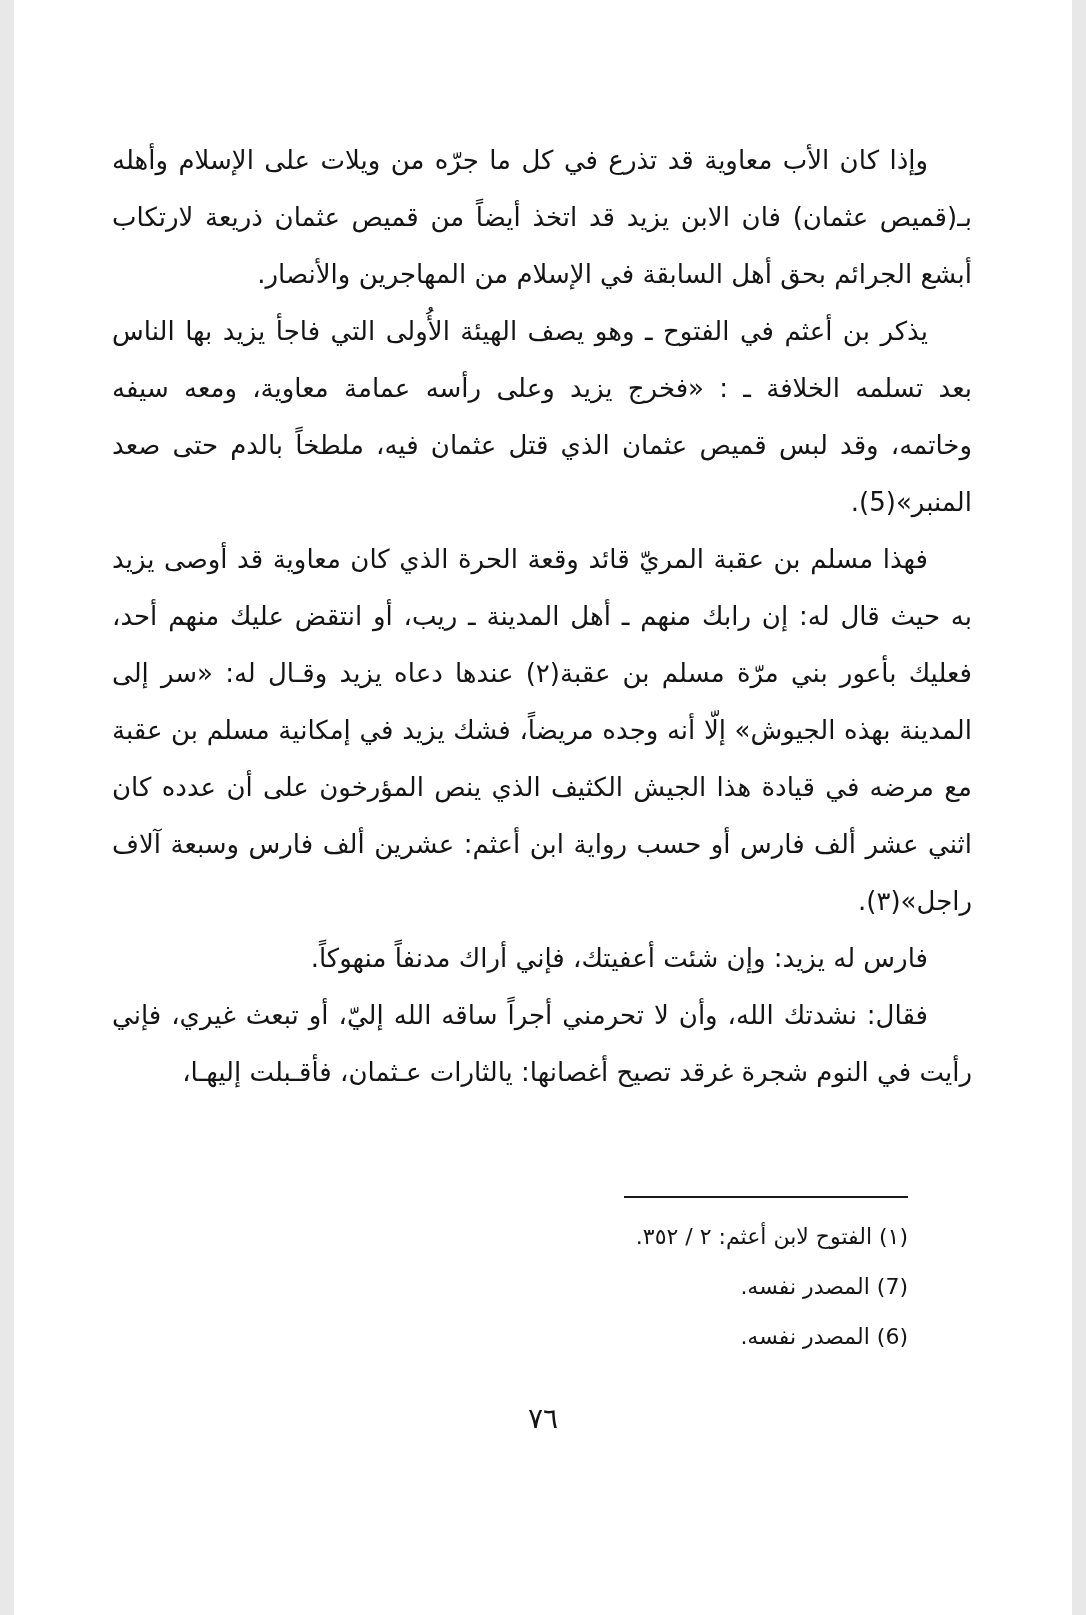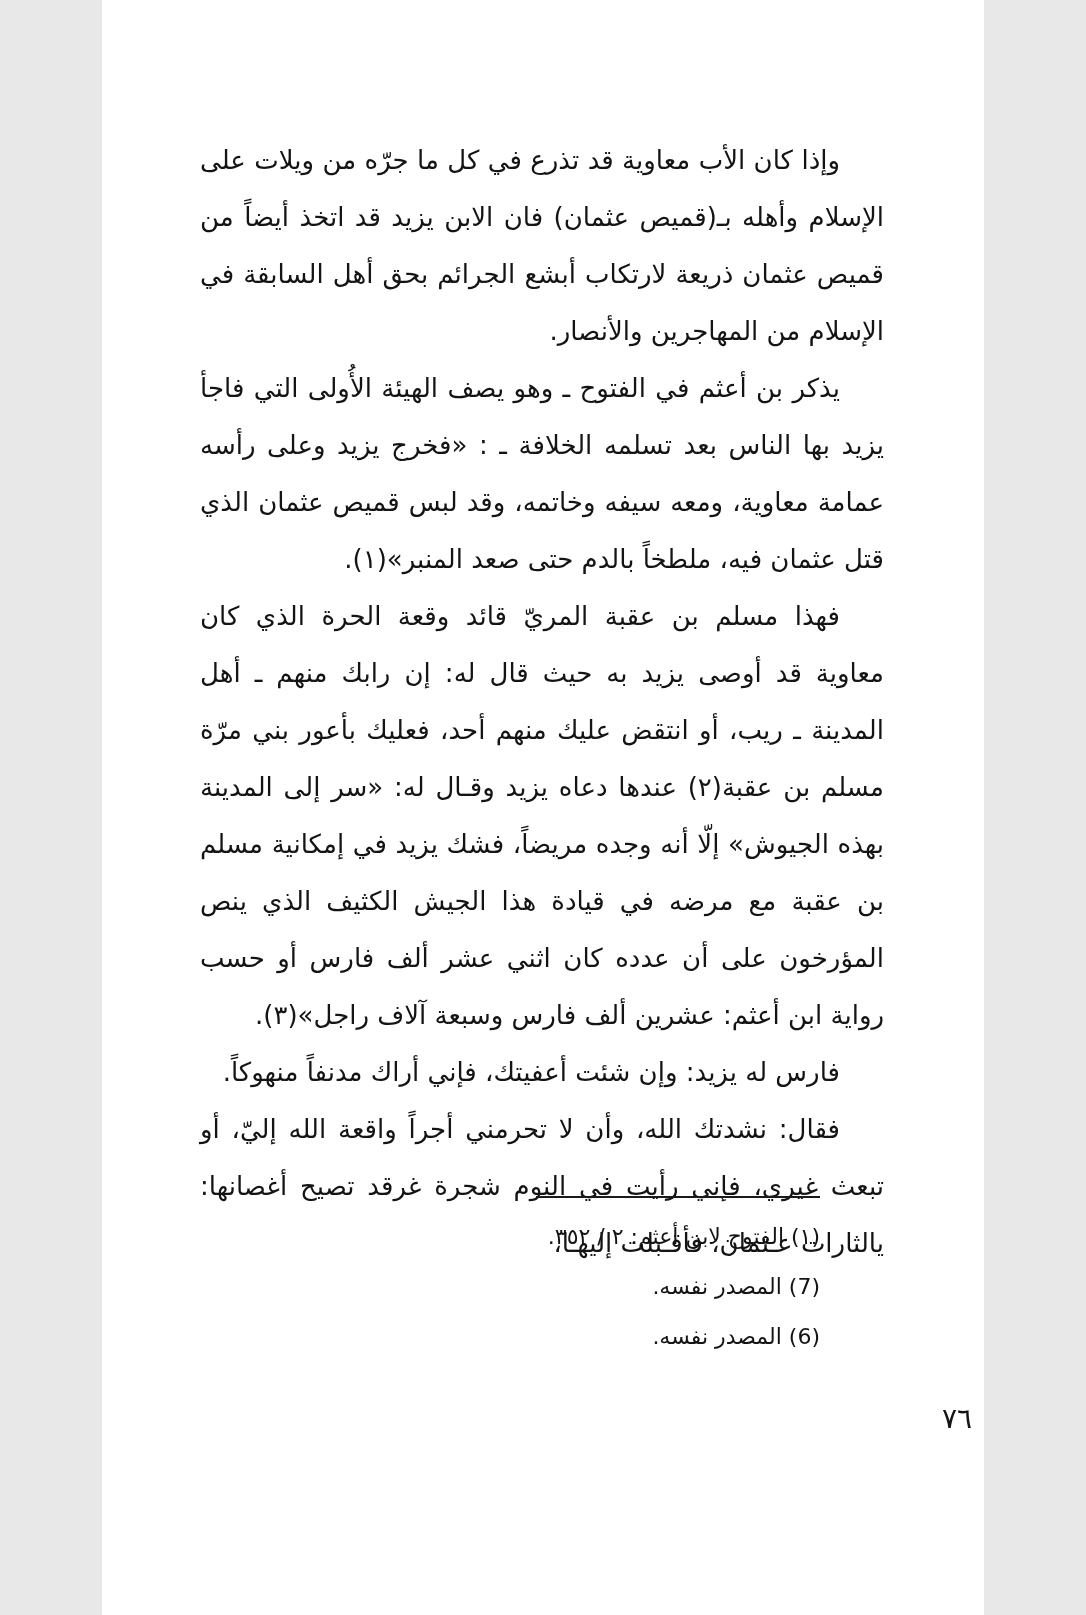--- a/index.html
+++ b/index.html
@@ -1,19 +1,19 @@
 <!DOCTYPE html>
 <html lang="ar" dir="rtl"><head>
 <meta charset="utf-8">
 <style>
   * { box-sizing: border-box; }
   html, body { margin: 0; padding: 0; background: #e8e8e8; }
   .page {
     position: relative;
-    width: 882px;
+    width: 1058px;
     height: 1615px;
     margin: 0 auto;
     background: #ffffff;
     direction: rtl;
     font-family: "DejaVu Sans", sans-serif;
     color: #141414;
     overflow: hidden;
   }
   .text-block {
     position: absolute;
@@ -44,36 +44,37 @@
     width: 284px;
     height: 0;
     border-top: 2px solid #1a1a1a;
     margin-bottom: 14px;
   }
   .footnote { white-space: nowrap; }
   .page-number {
     position: absolute;
     top: 1402px;
     left: 0;
-    right: 12px;
+    right: 0;
+    text-align: center;
     font-size: 28px;
     letter-spacing: 2px;
   }
 </style>
 </head>
 <body>
 
 <div class="page">
 
   <div class="text-block">
     <p>وإذا كان الأب معاوية قد تذرع في كل ما جرّه من ويلات على الإسلام وأهله بـ(قميص عثمان) فان الابن يزيد قد اتخذ أيضاً من قميص عثمان ذريعة لارتكاب أبشع الجرائم بحق أهل السابقة في الإسلام من المهاجرين والأنصار.</p>
-    <p>يذكر بن أعثم في الفتوح ـ وهو يصف الهيئة الأُولى التي فاجأ يزيد بها الناس بعد تسلمه الخلافة ـ : «فخرج يزيد وعلى رأسه عمامة معاوية، ومعه سيفه وخاتمه، وقد لبس قميص عثمان الذي قتل عثمان فيه، ملطخاً بالدم حتى صعد المنبر»(١).</p>
+    <p>يذكر بن أعثم في الفتوح ـ وهو يصف الهيئة الأُولى التي فاجأ يزيد بها الناس بعد تسلمه الخلافة ـ : «فخرج يزيد وعلى رأسه عمامة معاوية، ومعه سيفه وخاتمه، وقد لبس قميص عثمان الذي قتل عثمان فيه، ملطخاً بالدم حتى صعد المنبر»(5).</p>
     <p>فهذا مسلم بن عقبة المريّ قائد وقعة الحرة الذي كان معاوية قد أوصى يزيد به حيث قال له: إن رابك منهم ـ أهل المدينة ـ ريب، أو انتقض عليك منهم أحد، فعليك بأعور بني مرّة مسلم بن عقبة(٢) عندها دعاه يزيد وقـال له: «سر إلى المدينة بهذه الجيوش» إلّا أنه وجده مريضاً، فشك يزيد في إمكانية مسلم بن عقبة مع مرضه في قيادة هذا الجيش الكثيف الذي ينص المؤرخون على أن عدده كان اثني عشر ألف فارس أو حسب رواية ابن أعثم: عشرين ألف فارس وسبعة آلاف راجل»(٣).</p>
     <p>فارس له يزيد: وإن شئت أعفيتك، فإني أراك مدنفاً منهوكاً.</p>
-    <p>فقال: نشدتك الله، وأن لا تحرمني أجراً واقعة الله إليّ، أو تبعث غيري، فإني رأيت في النوم شجرة غرقد تصيح أغصانها: يالثارات عـثمان، فأقـبلت إليهـا،</p>
+    <p>فقال: نشدتك الله، وأن لا تحرمني أجراً ساقه الله إليّ، أو تبعث غيري، فإني رأيت في النوم شجرة غرقد تصيح أغصانها: يالثارات عـثمان، فأقـبلت إليهـا،</p>
   </div>
 
   <div class="footnotes">
     <div class="footnote-separator"></div>
     <div class="footnote">(١) الفتوح لابن أعثم: ٢ / ٣٥٢.</div>
     <div class="footnote">(7) المصدر نفسه.</div>
     <div class="footnote">(6) المصدر نفسه.</div>
   </div>
 
   <div class="page-number">٧٦</div>

